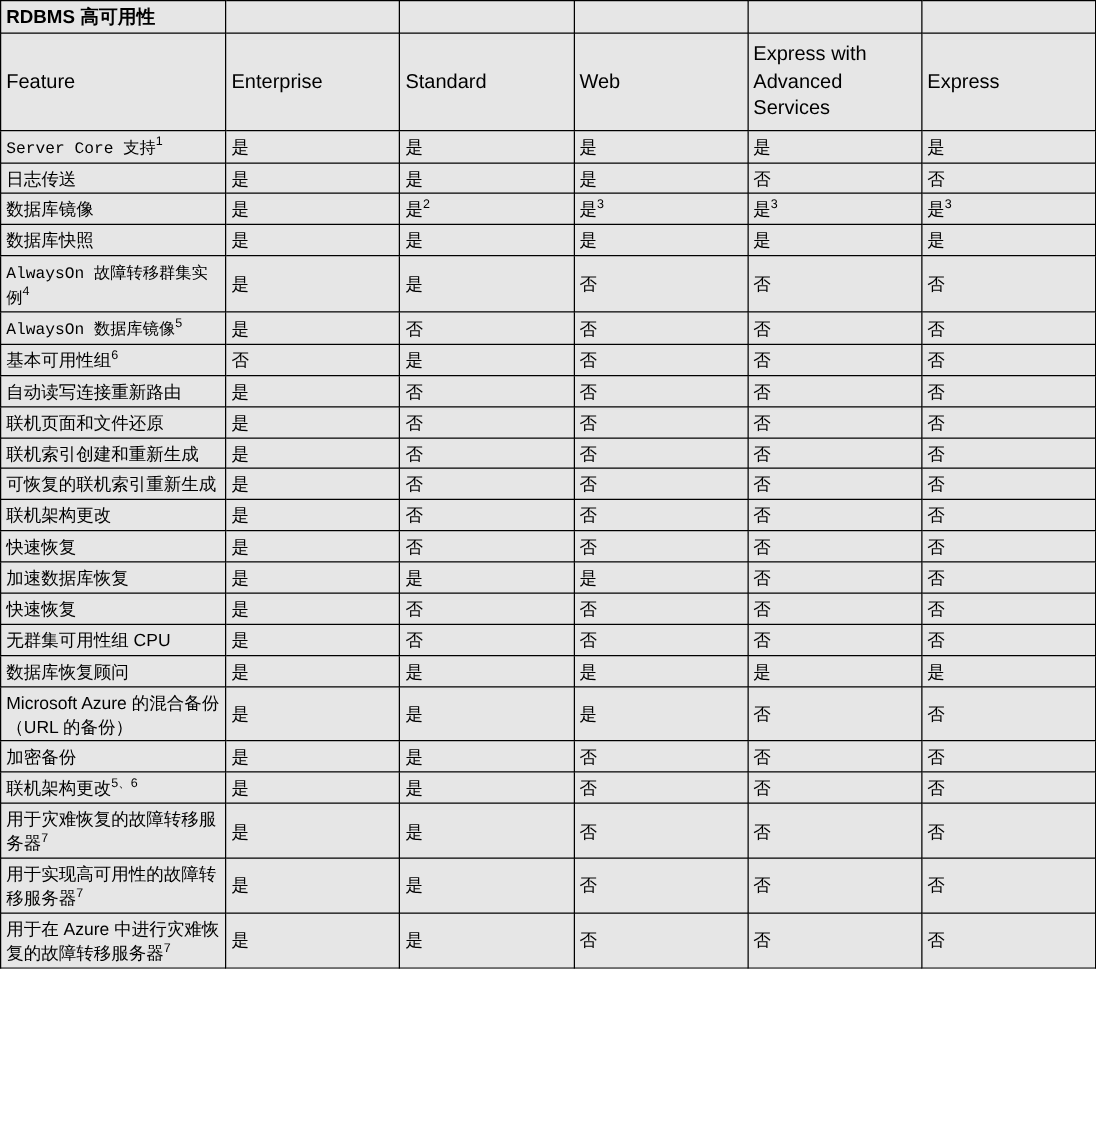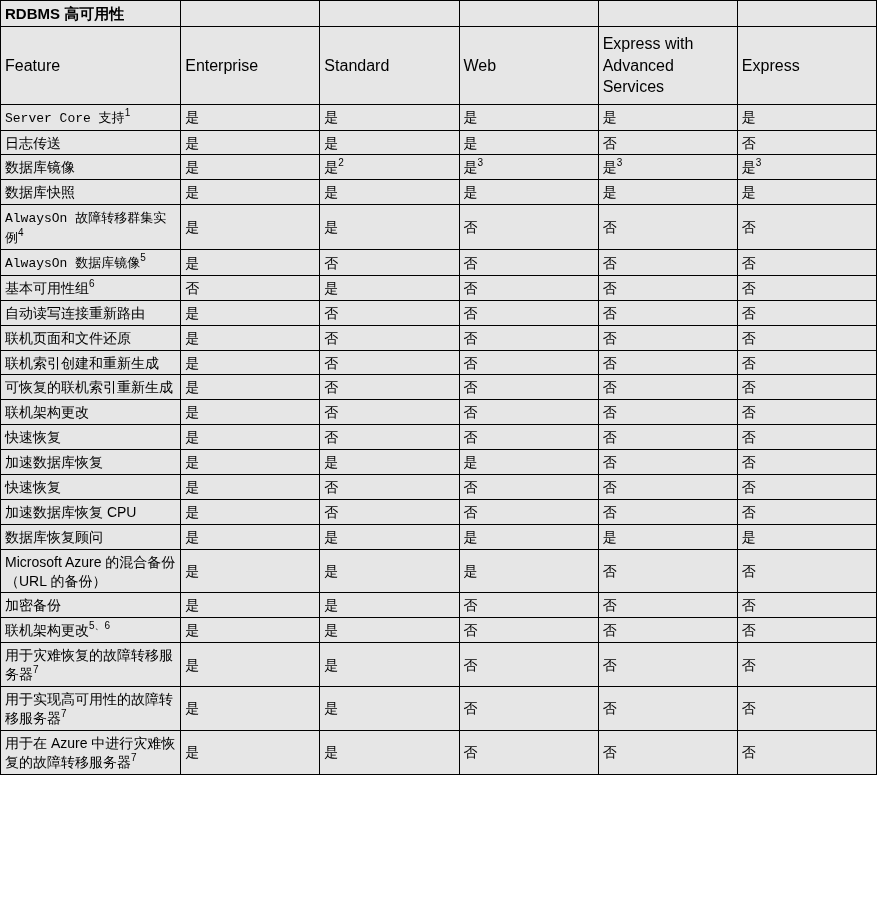--- a/index.html
+++ b/index.html
@@ -187,21 +187,21 @@
       </tr>
       <tr>
         <td><span>快速恢复</span></td>
         <td><span>是</span></td>
         <td><span>否</span></td>
         <td><span>否</span></td>
         <td><span>否</span></td>
         <td><span>否</span></td>
       </tr>
       <tr>
-        <td><span>加速数据库恢复 CPU</span></td>
+        <td><span>无群集可用性组 CPU</span></td>
         <td><span>是</span></td>
         <td><span>否</span></td>
         <td><span>否</span></td>
         <td><span>否</span></td>
         <td><span>否</span></td>
       </tr>
       <tr>
         <td><span>数据库恢复顾问</span></td>
         <td><span>是</span></td>
         <td><span>是</span></td>

